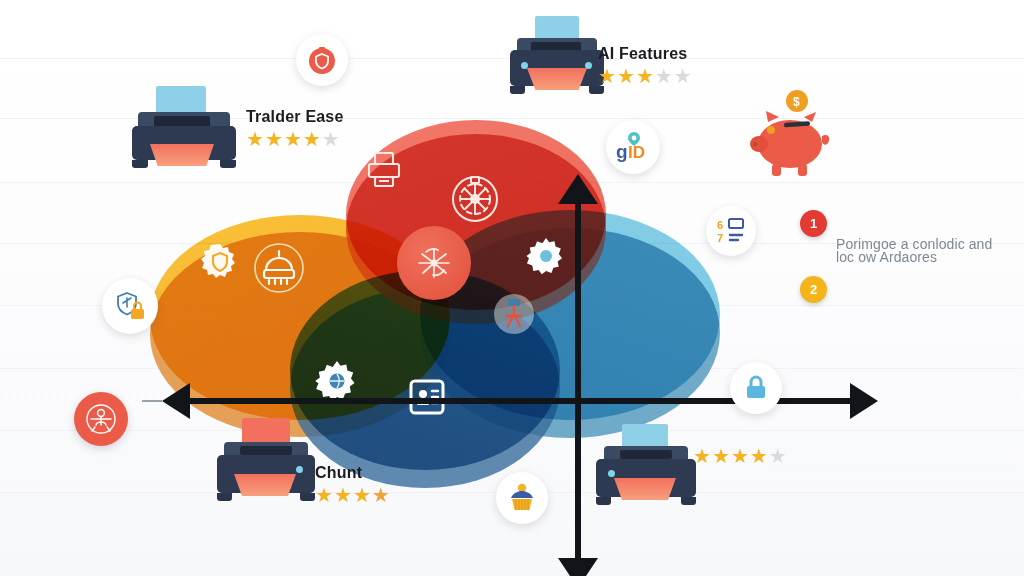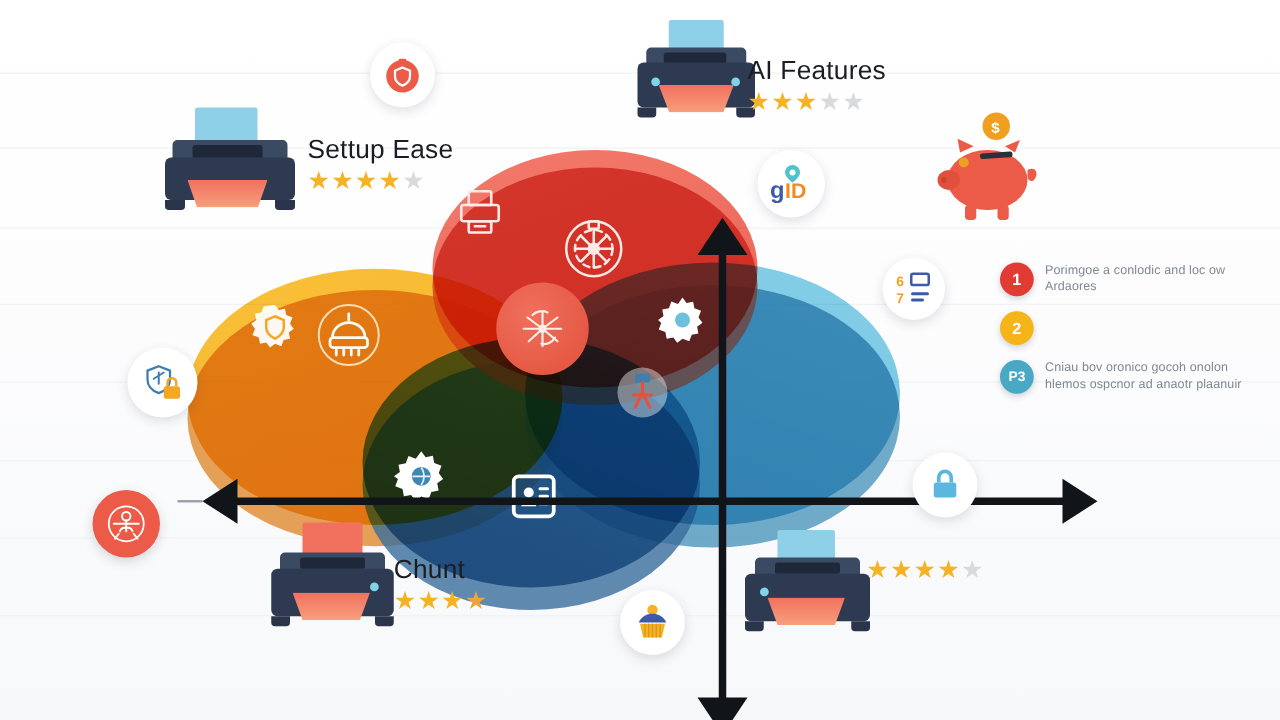--- a/index.html
+++ b/index.html
@@ -74,21 +74,21 @@
   .arrow{position:absolute;width:0;height:0;z-index:8;}
   .arrow-right{left:700px;top:263px;border-top:18px solid transparent;border-bottom:18px solid transparent;border-left:28px solid #111418;}
   .arrow-left{left:12px;top:263px;border-top:18px solid transparent;border-bottom:18px solid transparent;border-right:28px solid #111418;}
   .arrow-up{left:408px;top:54px;border-left:20px solid transparent;border-right:20px solid transparent;border-bottom:30px solid #111418;}
   .arrow-down{left:408px;top:438px;border-left:20px solid transparent;border-right:20px solid transparent;border-top:30px solid #111418;}
   .axis-dash{position:absolute;background:#9aa2ad;z-index:2;}
 
   
   .metric{position:absolute;z-index:20;}
   .metric .m-title{
-    font-size:21px;font-weight:normal;color:#1b1d21;letter-spacing:.2px;
+    font-size:16px;font-weight:bold;color:#1b1d21;letter-spacing:.2px;
     white-space:nowrap;margin-bottom:3px;
   }
   .stars{display:flex;gap:1px;}
   .star{font-size:20px;line-height:20px;color:#d8dadd;}
   .star.on{color:#f5b323;}
   .star.on2{color:#eda43b;}
 
   
   .printer{position:absolute;z-index:15;}
   .p-paper{position:absolute;border-radius:2px;}
@@ -111,22 +111,22 @@
   
   #legend{position:absolute;left:800px;top:210px;width:210px;z-index:22;}
   .leg-row{display:flex;gap:9px;margin-bottom:12px;align-items:flex-start;}
   .leg-badge{
     flex:0 0 auto;width:27px;height:27px;border-radius:50%;
     display:flex;align-items:center;justify-content:center;
     color:#fff;font-size:13px;font-weight:bold;
     box-shadow:0 2px 5px rgba(40,50,70,.22);
   }
   .leg-text{
-    font-size:10px;line-height:13px;color:#7e8894;
-    filter:blur(.45px);letter-spacing:.1px;
+    font-size:14px;line-height:13px;color:#7e8894;
+    filter:blur(.45px);letter-spacing:.1px;margin-top:28px;
   }
 
   .piggy{position:absolute;z-index:16;}
 </style>
 </head>
 <body>
 
 <div id="stage">
 
   <div class="bg-lines">
@@ -231,42 +231,42 @@
         <g fill="none" stroke="#ffeee9" stroke-width="1.7" stroke-linecap="round">
           <path d="M21 21L9 12M21 21l12-9M21 21L10 31M21 21l12 10M21 21V7M21 21v14M21 21H6M21 21h15"></path>
           <circle cx="21" cy="21" r="3.4" fill="#ffeee9" stroke="none"></circle>
           <path d="M13 10c3-3 8-4 12-2M31 28c-2 4-7 6-11 5"></path>
         </g>
       </svg>
     </div>
   </div>
 
   <div class="metric" style="left:246px;top:108px">
-    <div class="m-title">Settup Ease</div>
+    <div class="m-title">Tralder Ease</div>
     <div class="stars">
       <span class="star on">★</span>
         <span class="star on">★</span>
         <span class="star on">★</span>
         <span class="star on">★</span>
         <span class="star">★</span>
     </div>
   </div>
 
   <div class="metric" style="left:598px;top:45px">
     <div class="m-title">AI Features</div>
     <div class="stars">
       <span class="star on">★</span>
         <span class="star on">★</span>
         <span class="star on">★</span>
         <span class="star">★</span>
         <span class="star">★</span>
     </div>
   </div>
 
-  <div class="metric" style="left:315px;top:444px">
+  <div class="metric" style="left:315px;top:464px">
     <div class="m-title">Chunt</div>
     <div class="stars">
       <span class="star on">★</span>
         <span class="star on">★</span>
         <span class="star on">★</span>
         <span class="star on2">★</span>
     </div>
   </div>
 
   <div class="metric" style="left:693px;top:446px">
@@ -401,19 +401,15 @@
   </div>
 
   <div id="legend">
     <div class="leg-row">
       <div class="leg-badge" style="background:#e23b34">1</div>
       <div class="leg-text">Porimgoe a conlodic and loc ow Ardaores</div>
     </div>
     <div class="leg-row">
       <div class="leg-badge" style="background:#f5b417">2</div>
     </div>
-    <div class="leg-row">
-      <div class="leg-badge" style="background:#49a8c4;font-size:11px">P3</div>
-      <div class="leg-text">Cniau bov oronico gocoh onolon hlemos ospcnor ad anaotr plaanuir</div>
-    </div>
   </div>
 
 </div>
 
 </body></html>

